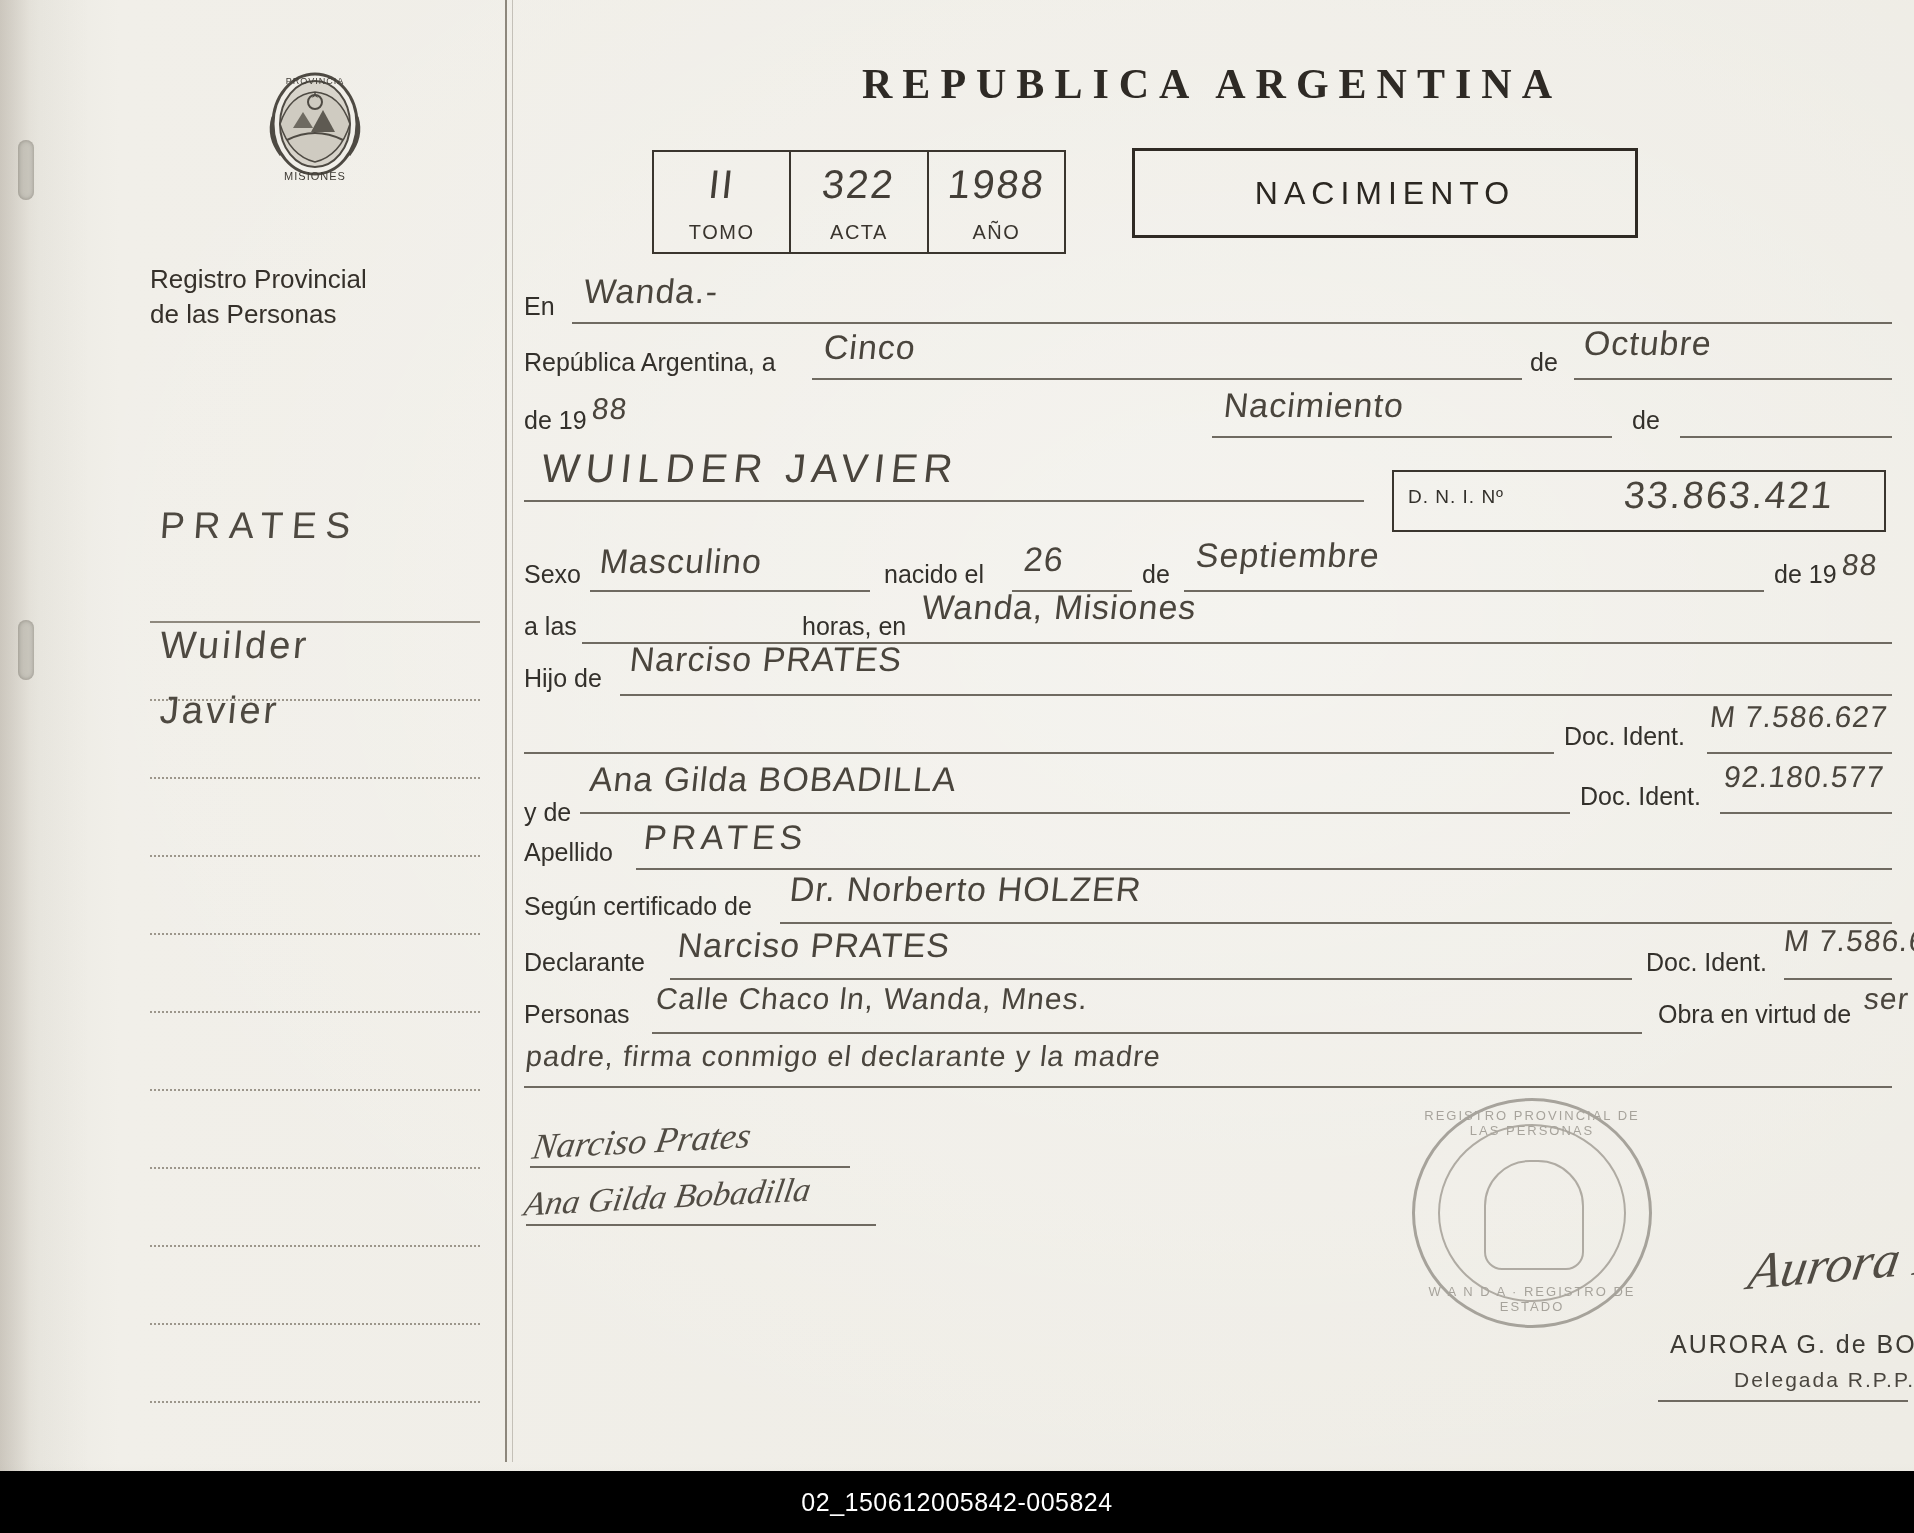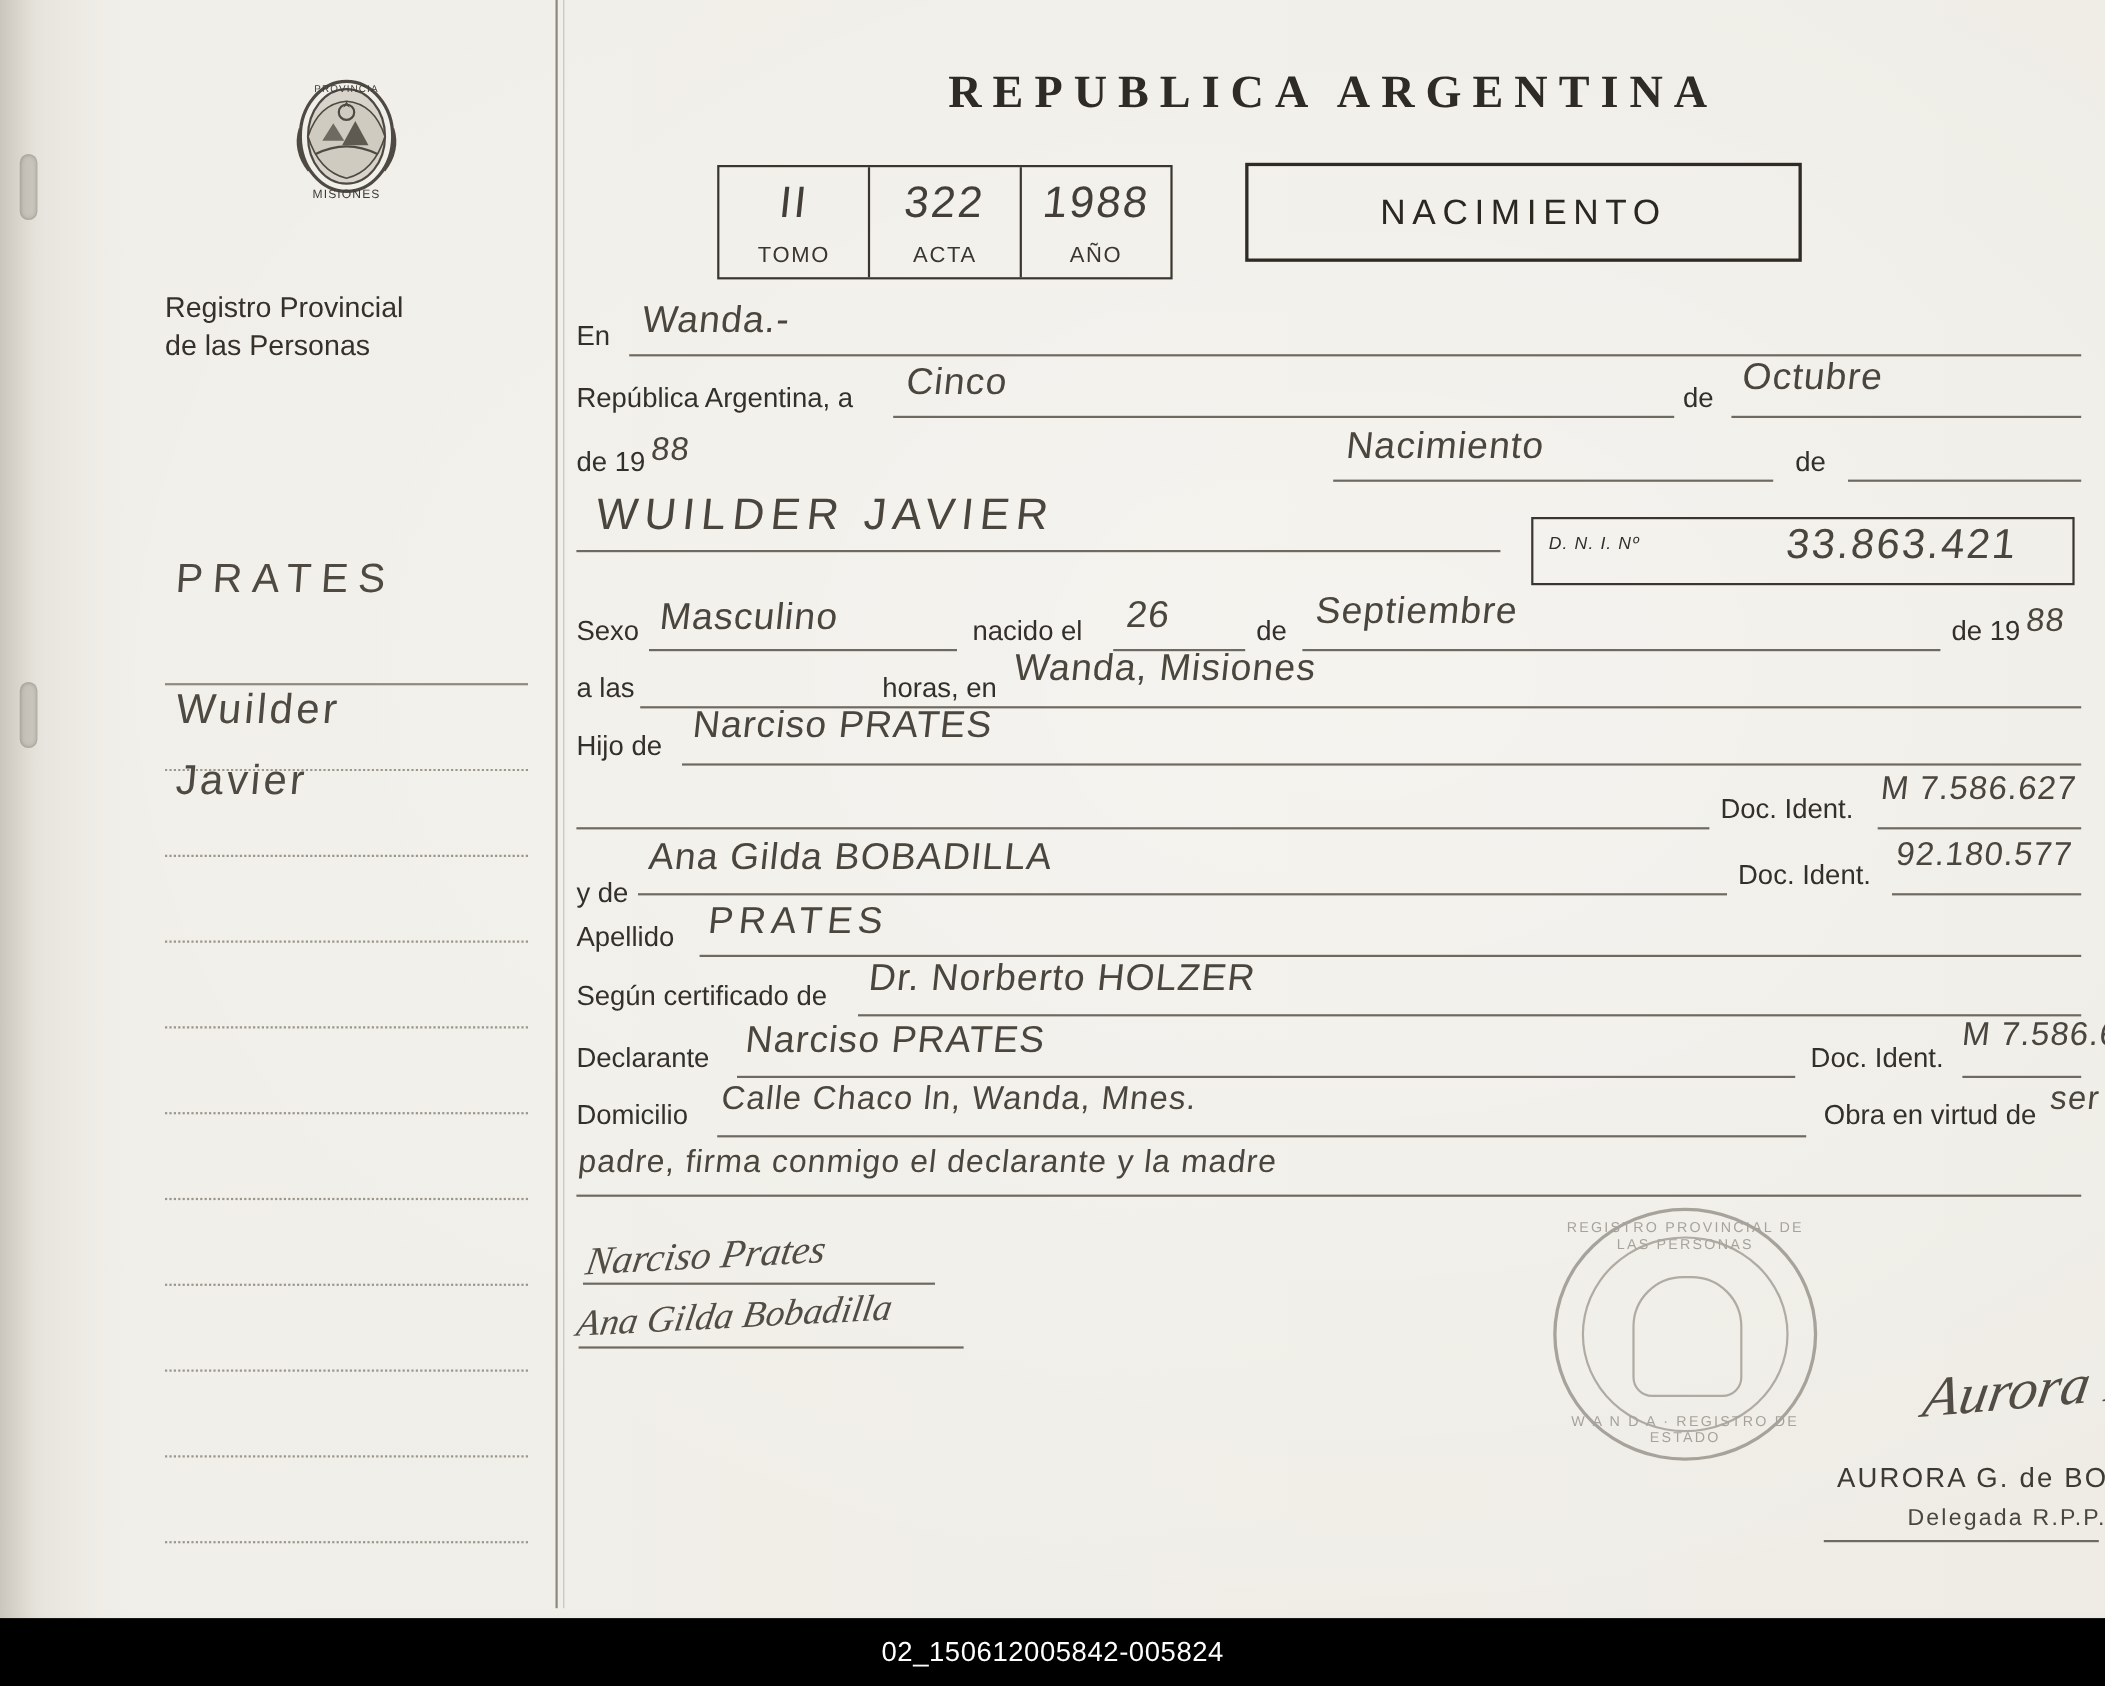--- a/index.html
+++ b/index.html
@@ -134,21 +134,21 @@
     white-space:nowrap;
     transform:skewX(-6deg);
     letter-spacing:1px;
   }
   .val.sm{font-size:30px;}
   .dni-box{
     position:absolute;left:880px;top:470px;width:490px;height:58px;
     border:2px solid #3a352e;
   }
   .dni-lbl{
-    position:absolute;left:14px;top:14px;font-size:16px;color:#33302b;letter-spacing:1px;font-style:italic;
+    position:absolute;left:14px;top:14px;font-size:19px;color:#33302b;letter-spacing:1px;
   }
   .dni-val{
     position:absolute;left:230px;top:2px;font-size:38px;color:#4a453d;
     transform:skewX(-6deg);letter-spacing:2px;
   }
   
   .stamp{
     position:absolute;left:900px;top:1098px;width:240px;height:230px;
     opacity:.55;
   }
@@ -340,21 +340,21 @@
     <div class="line" style="left:268px;top:922px;width:1112px;"></div>
     <div class="val" style="left:278px;top:870px;">Dr. Norberto HOLZER</div>
 
     <div class="lbl" style="left:12px;top:948px;">Declarante</div>
     <div class="line" style="left:158px;top:978px;width:962px;"></div>
     <div class="val" style="left:166px;top:926px;">Narciso PRATES</div>
     <div class="lbl" style="left:1134px;top:948px;">Doc. Ident.</div>
     <div class="line" style="left:1272px;top:978px;width:108px;"></div>
     <div class="val sm" style="left:1272px;top:924px;">M 7.586.627</div>
 
-    <div class="lbl" style="left:12px;top:1000px;">Domicilio</div>
+    <div class="lbl" style="left:12px;top:1000px;">Personas</div>
     <div class="line" style="left:140px;top:1032px;width:990px;"></div>
     <div class="val sm" style="left:144px;top:982px;">Calle Chaco  ln, Wanda, Mnes.</div>
     <div class="lbl" style="left:1146px;top:1000px;">Obra en virtud de</div>
     <div class="val sm" style="left:1352px;top:982px;">ser el</div>
 
     <div class="line" style="left:12px;top:1086px;width:1368px;"></div>
     <div class="val sm" style="left:14px;top:1040px;font-size:29px;">padre, firma conmigo el declarante y la madre</div>
 
     <div class="sig" style="left:22px;top:1120px;font-size:36px;">Narciso Prates</div>
     <div class="sig-line" style="left:18px;top:1166px;width:320px;"></div>

